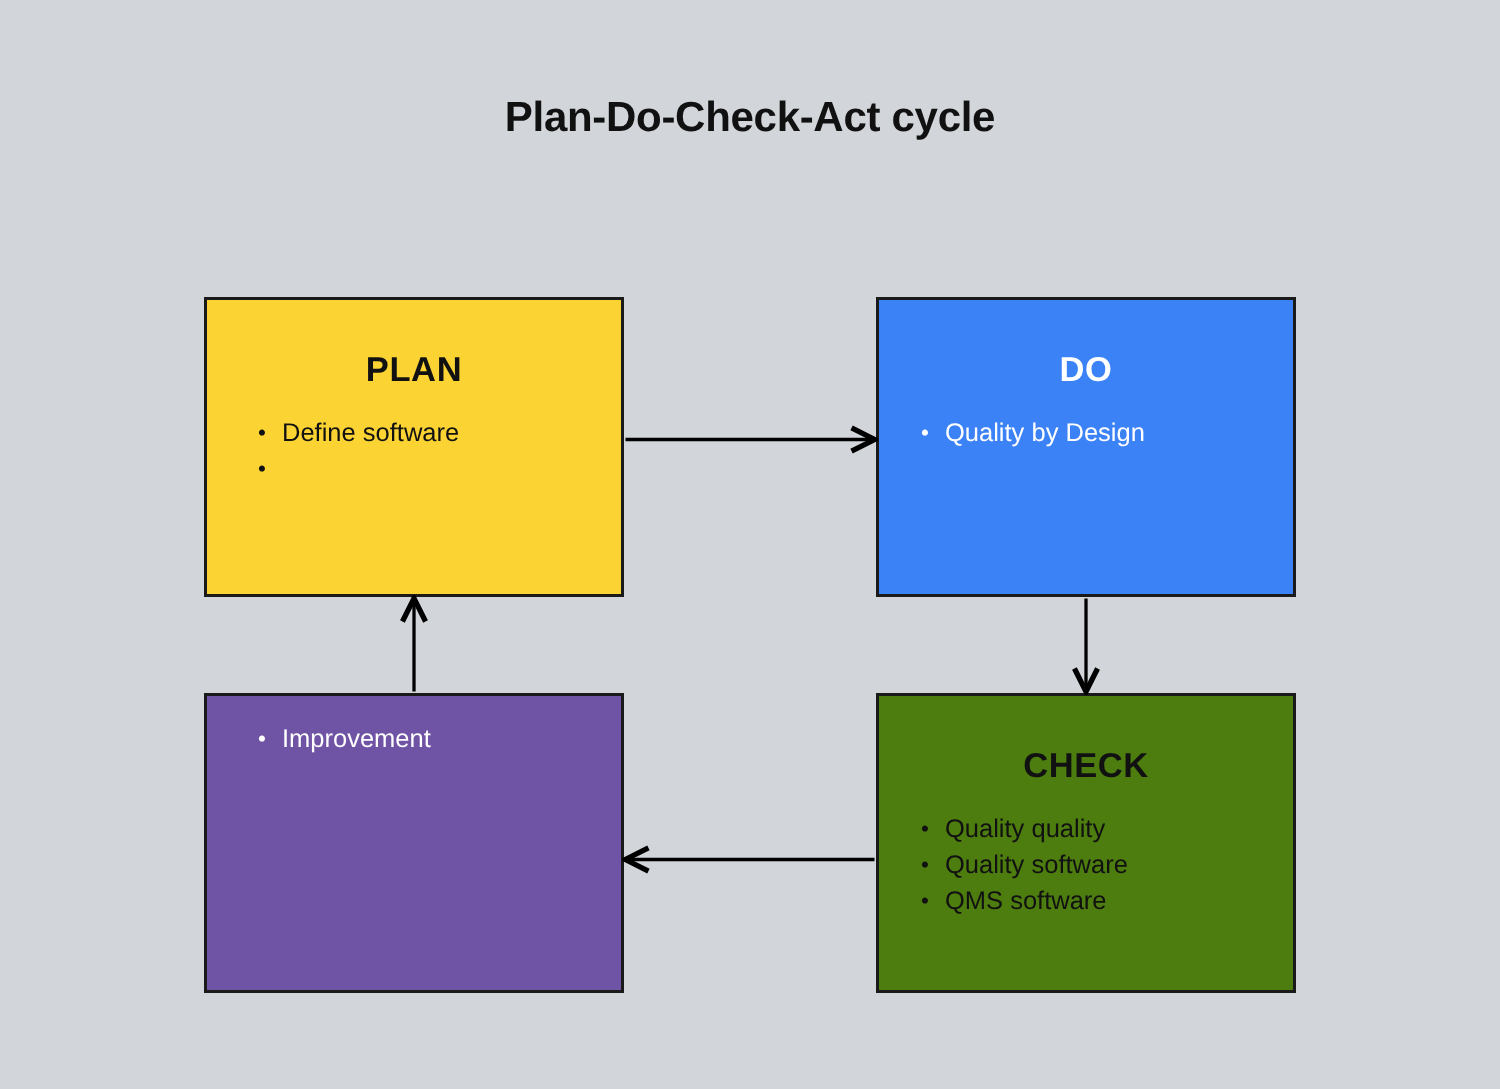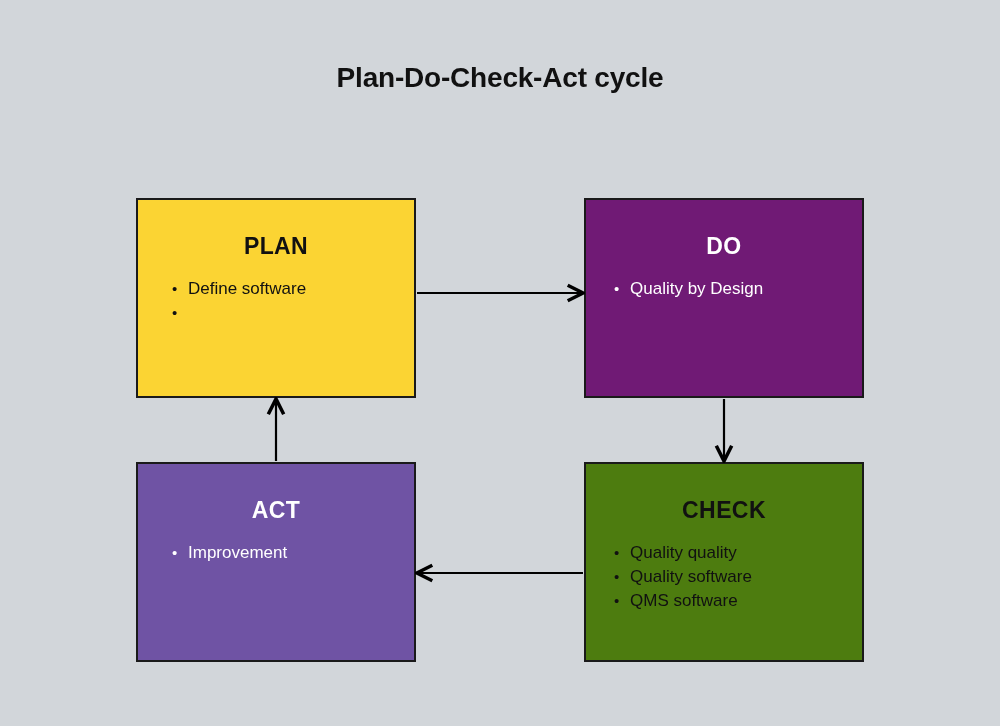--- a/index.html
+++ b/index.html
@@ -70,21 +70,21 @@
     height: 200px;
     background: #fbd433;
     color: #111111;
   }
   
   #node-do {
     left: 584px;
     top: 198px;
     width: 280px;
     height: 200px;
-    background: #701a75;
+    background: #3b82f6;
     color: #ffffff;
   }
   #node-do .node-list li { padding-left: 44px; }
   #node-do .node-list li .bullet { left: 28px; }
   
   #node-check {
     left: 584px;
     top: 462px;
     width: 280px;
     height: 200px;
@@ -136,21 +136,20 @@
   <div class="node" id="node-check">
     <div class="node-title">CHECK</div>
     <ul class="node-list">
       <li><span class="bullet">•</span><span>Quality quality</span></li>
       <li><span class="bullet">•</span><span>Quality software</span></li>
       <li><span class="bullet">•</span><span>QMS software</span></li>
     </ul>
   </div>
 
   <div class="node" id="node-act">
-    <div class="node-title">ACT</div>
     <ul class="node-list">
       <li><span class="bullet">•</span><span>Improvement</span></li>
     </ul>
   </div>
 
   <svg class="arrow-layer" viewBox="0 0 1000 726">
     <defs>
       <marker id="arrowhead" markerWidth="9" markerHeight="9" refX="7.5" refY="4.5" orient="auto" markerUnits="strokeWidth">
         <path d="M1,1 L8,4.5 L1,8" fill="none" stroke="#000000" stroke-width="1.6" stroke-linecap="butt"></path>
       </marker>

